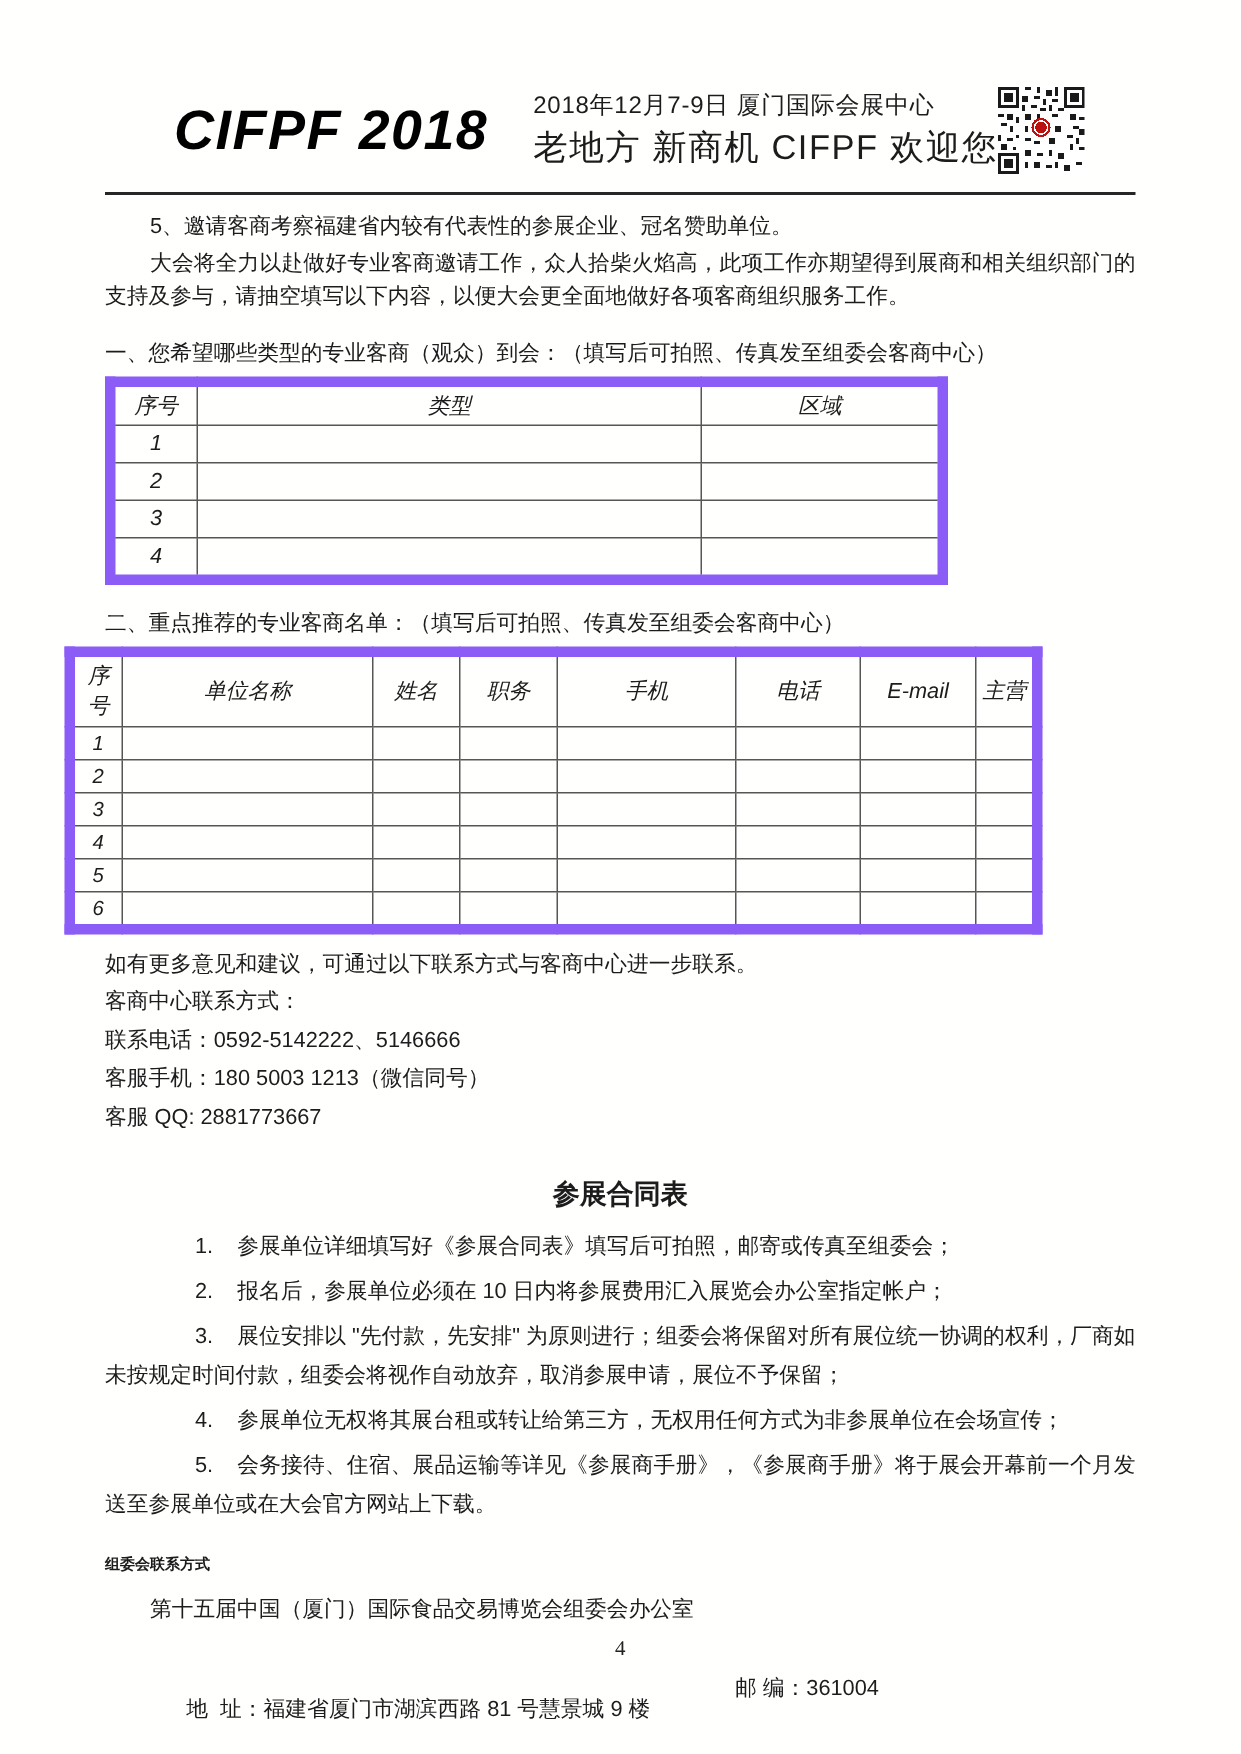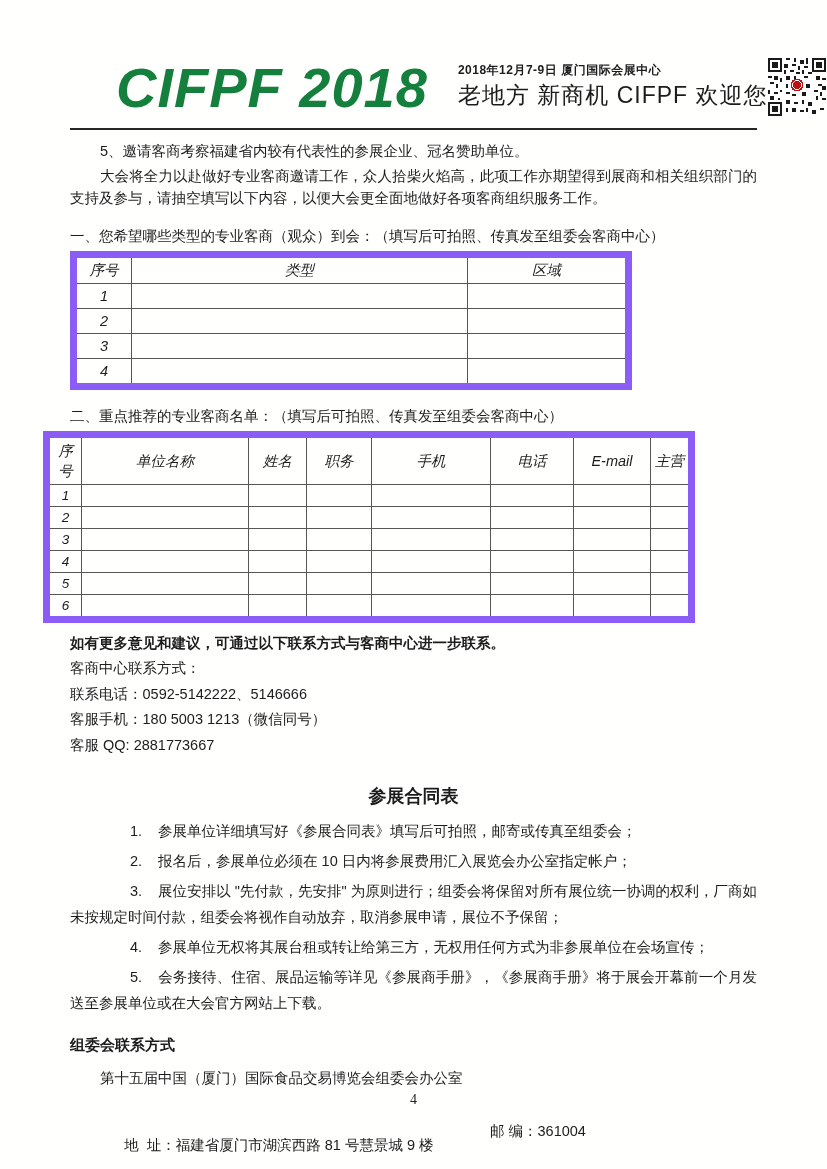--- a/index.html
+++ b/index.html
@@ -7,25 +7,25 @@
     position:relative;width:827px;height:1169px;margin:0 auto;
     background:#fffffe;color:#1c1c1c;
     font-family:"Liberation Sans",sans-serif;font-size:14.5px;
     overflow:hidden;
   }
   .content{position:absolute;left:70px;top:54px;width:687px;}
 
   
   .hdr{display:flex;align-items:center;height:66px;}
   .logo{
-    margin-left:46px;font-size:56px;font-weight:bold;font-style:italic;
-    letter-spacing:1px;white-space:nowrap;color:#15803d;
+    margin-left:46px;font-size:37px;font-weight:bold;font-style:italic;
+    letter-spacing:1px;white-space:nowrap;color:#000000;
   }
   .hdr-dates{margin-left:30px;line-height:1.45;white-space:nowrap;}
-  .hdr-line1{font-size:12px;font-weight:bold;letter-spacing:.5px;}
+  .hdr-line1{font-size:16px;font-weight:normal;letter-spacing:.5px;}
   .hdr-line2{font-size:23px;font-weight:normal;letter-spacing:1px;}
   .qr{margin-left:auto;margin-right:40px;width:58px;height:58px;flex:0 0 auto;}
   .hdr-rule{border:0;border-top:2px solid #262626;margin:8px 0 0 0;}
 
   
   .p-ind{margin:10px 0 0 0;text-indent:30px;line-height:22.5px;text-align:justify;}
   .p-ind.tight{margin-top:2px;}
   .sec-title{margin:16px 0 0 0;line-height:20px;}
 
   
@@ -35,29 +35,29 @@
   th,td{border:1px solid #565656;padding:0 3px;text-align:center;
         font-weight:normal;font-size:14.5px;overflow:hidden;}
   table{border:7px solid #8b5cf6;font-style:italic;}
   .t1 th{height:25px;}
   .t1 td{height:24px;}
   .t2 th{height:46px;line-height:20px;}
   .t2 td{height:21px;font-size:13.5px;}
 
   
   .line{margin:0;line-height:25.5px;white-space:pre-wrap;}
-  .mt8{margin-top:8px;font-weight:bold;}
+  .mt8{margin-top:8px;}
 
   
   .proc-title{margin:26px 0 10px 0;text-align:center;font-size:18px;font-weight:bold;}
   .proc-item{margin:0 0 4px 0;text-indent:30px;line-height:26px;text-align:justify;}
   .proc-item .num{display:inline-block;min-width:15px;margin-right:16px;}
 
   
-  .cmt-head{margin:20px 0 0 0;font-size:15px;font-weight:bold;}
+  .cmt-head{margin:20px 0 0 0;font-size:10px;font-weight:bold;}
   .cmt-office{margin:10px 0 0 30px;line-height:26px;}
   .cmt-row{position:relative;margin-left:30px;line-height:26px;white-space:pre-wrap;}
   .cmt-right{position:absolute;left:390px;top:12px;white-space:pre-wrap;}
 
   .pageno{
     position:absolute;left:0;right:0;top:1092px;text-align:center;
     font-family:"Liberation Serif",serif;font-size:14px;color:#222;
   }
 </style>
 </head>

